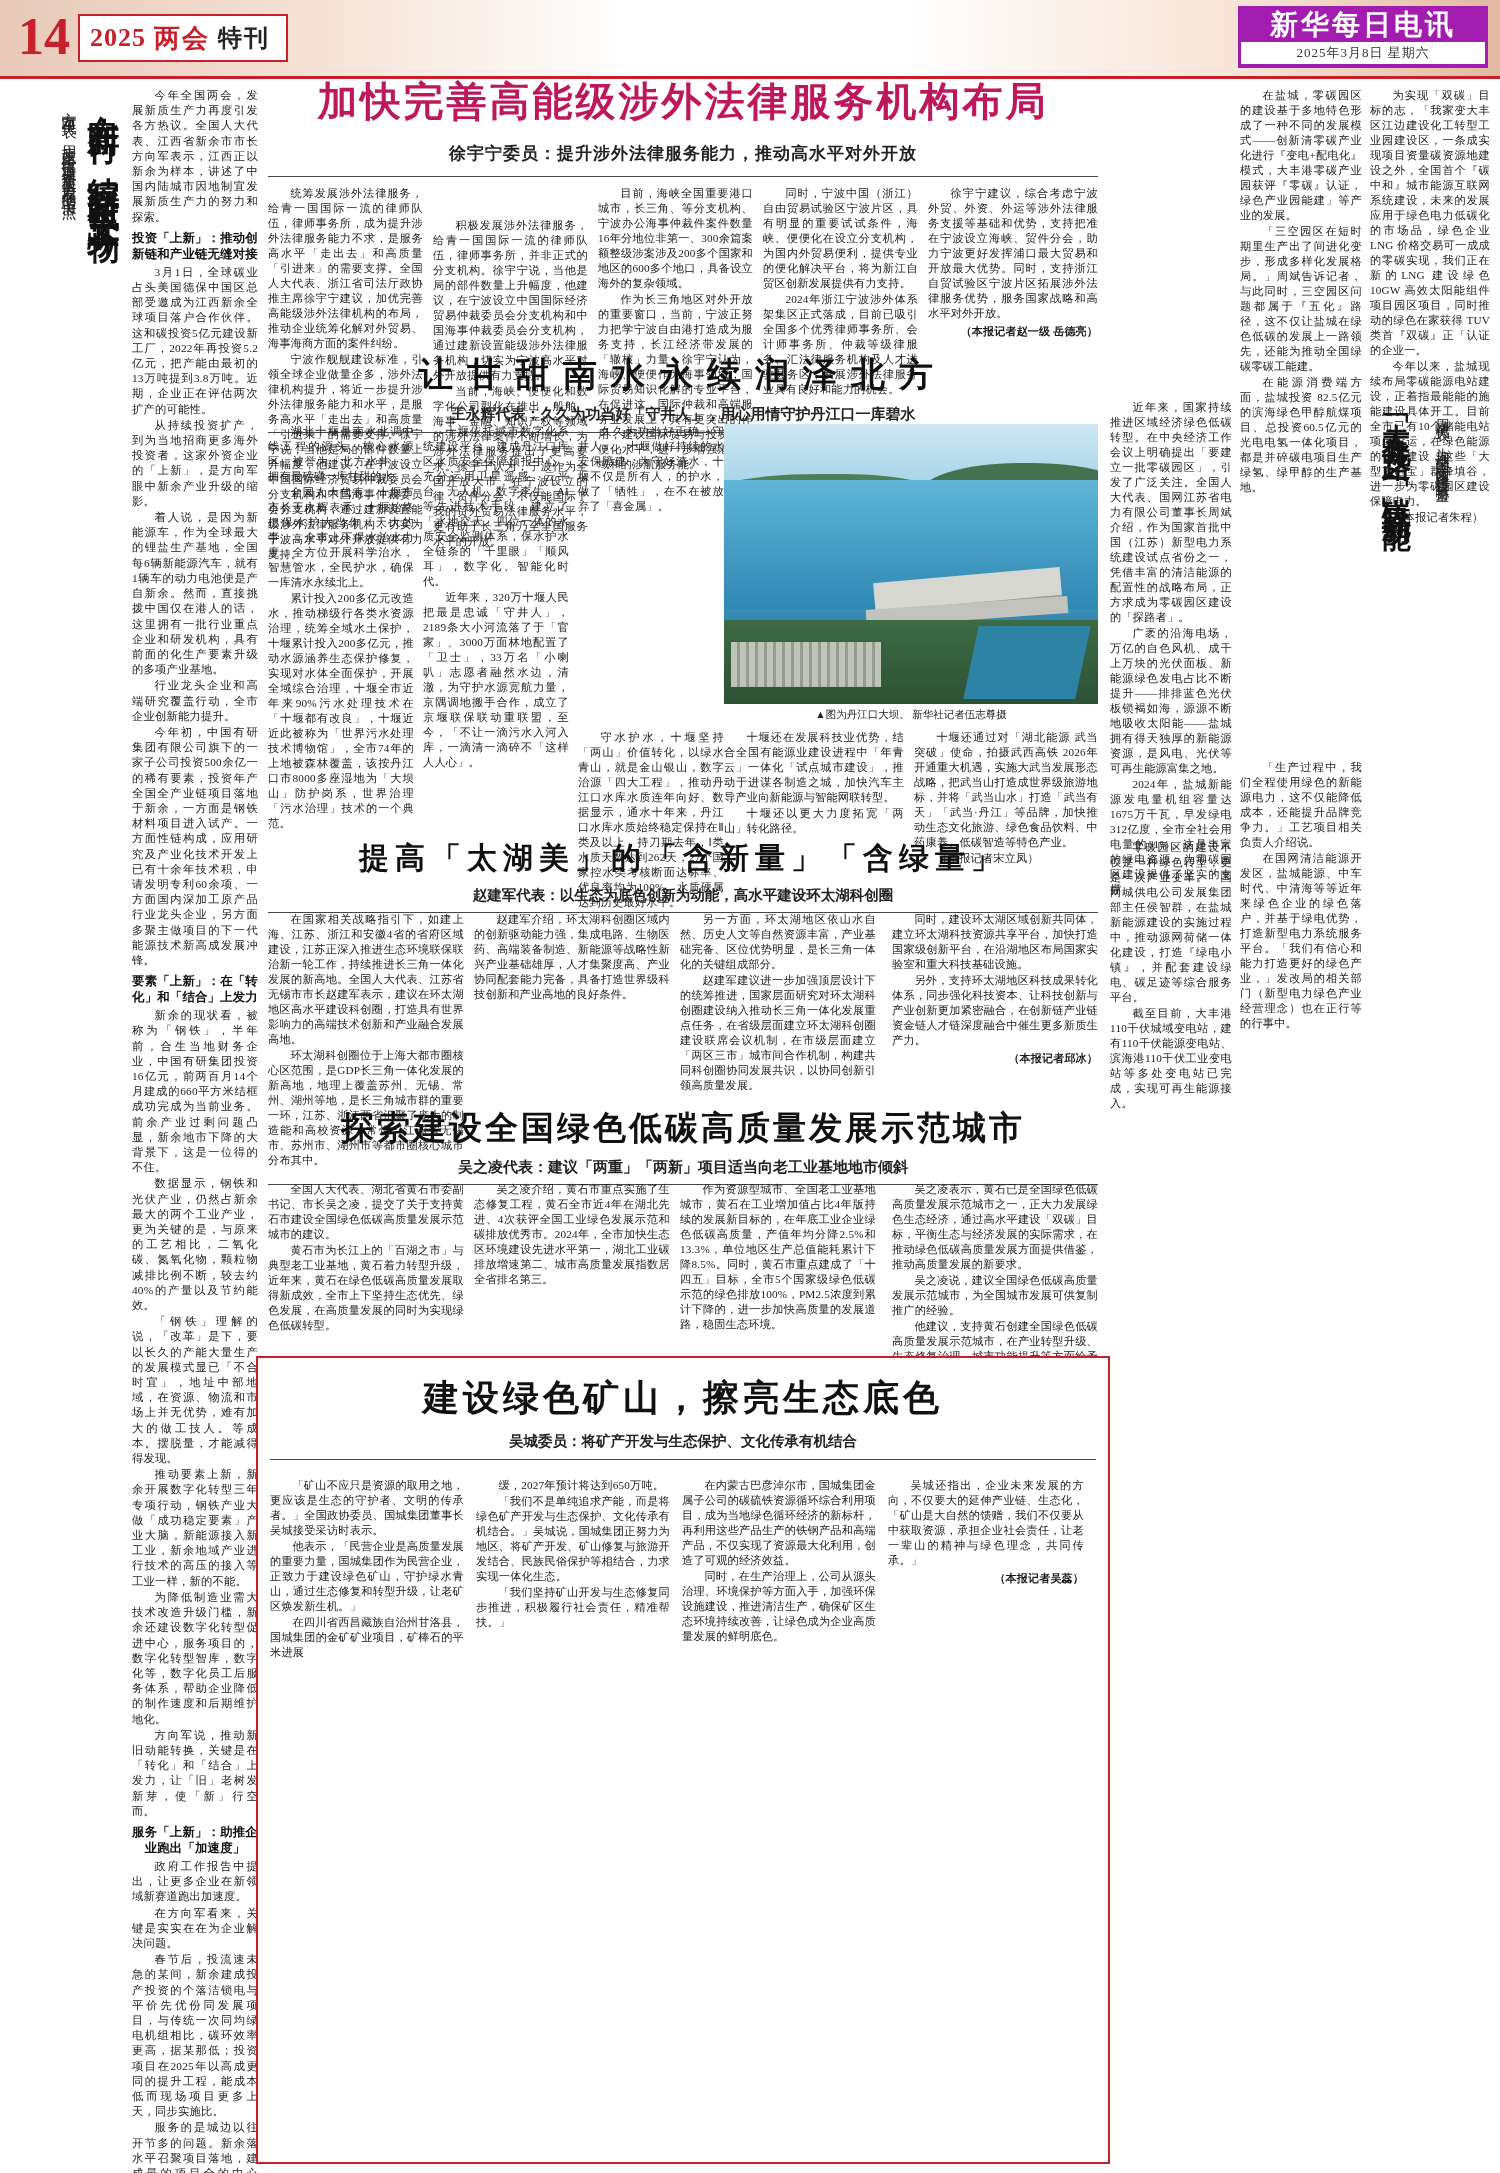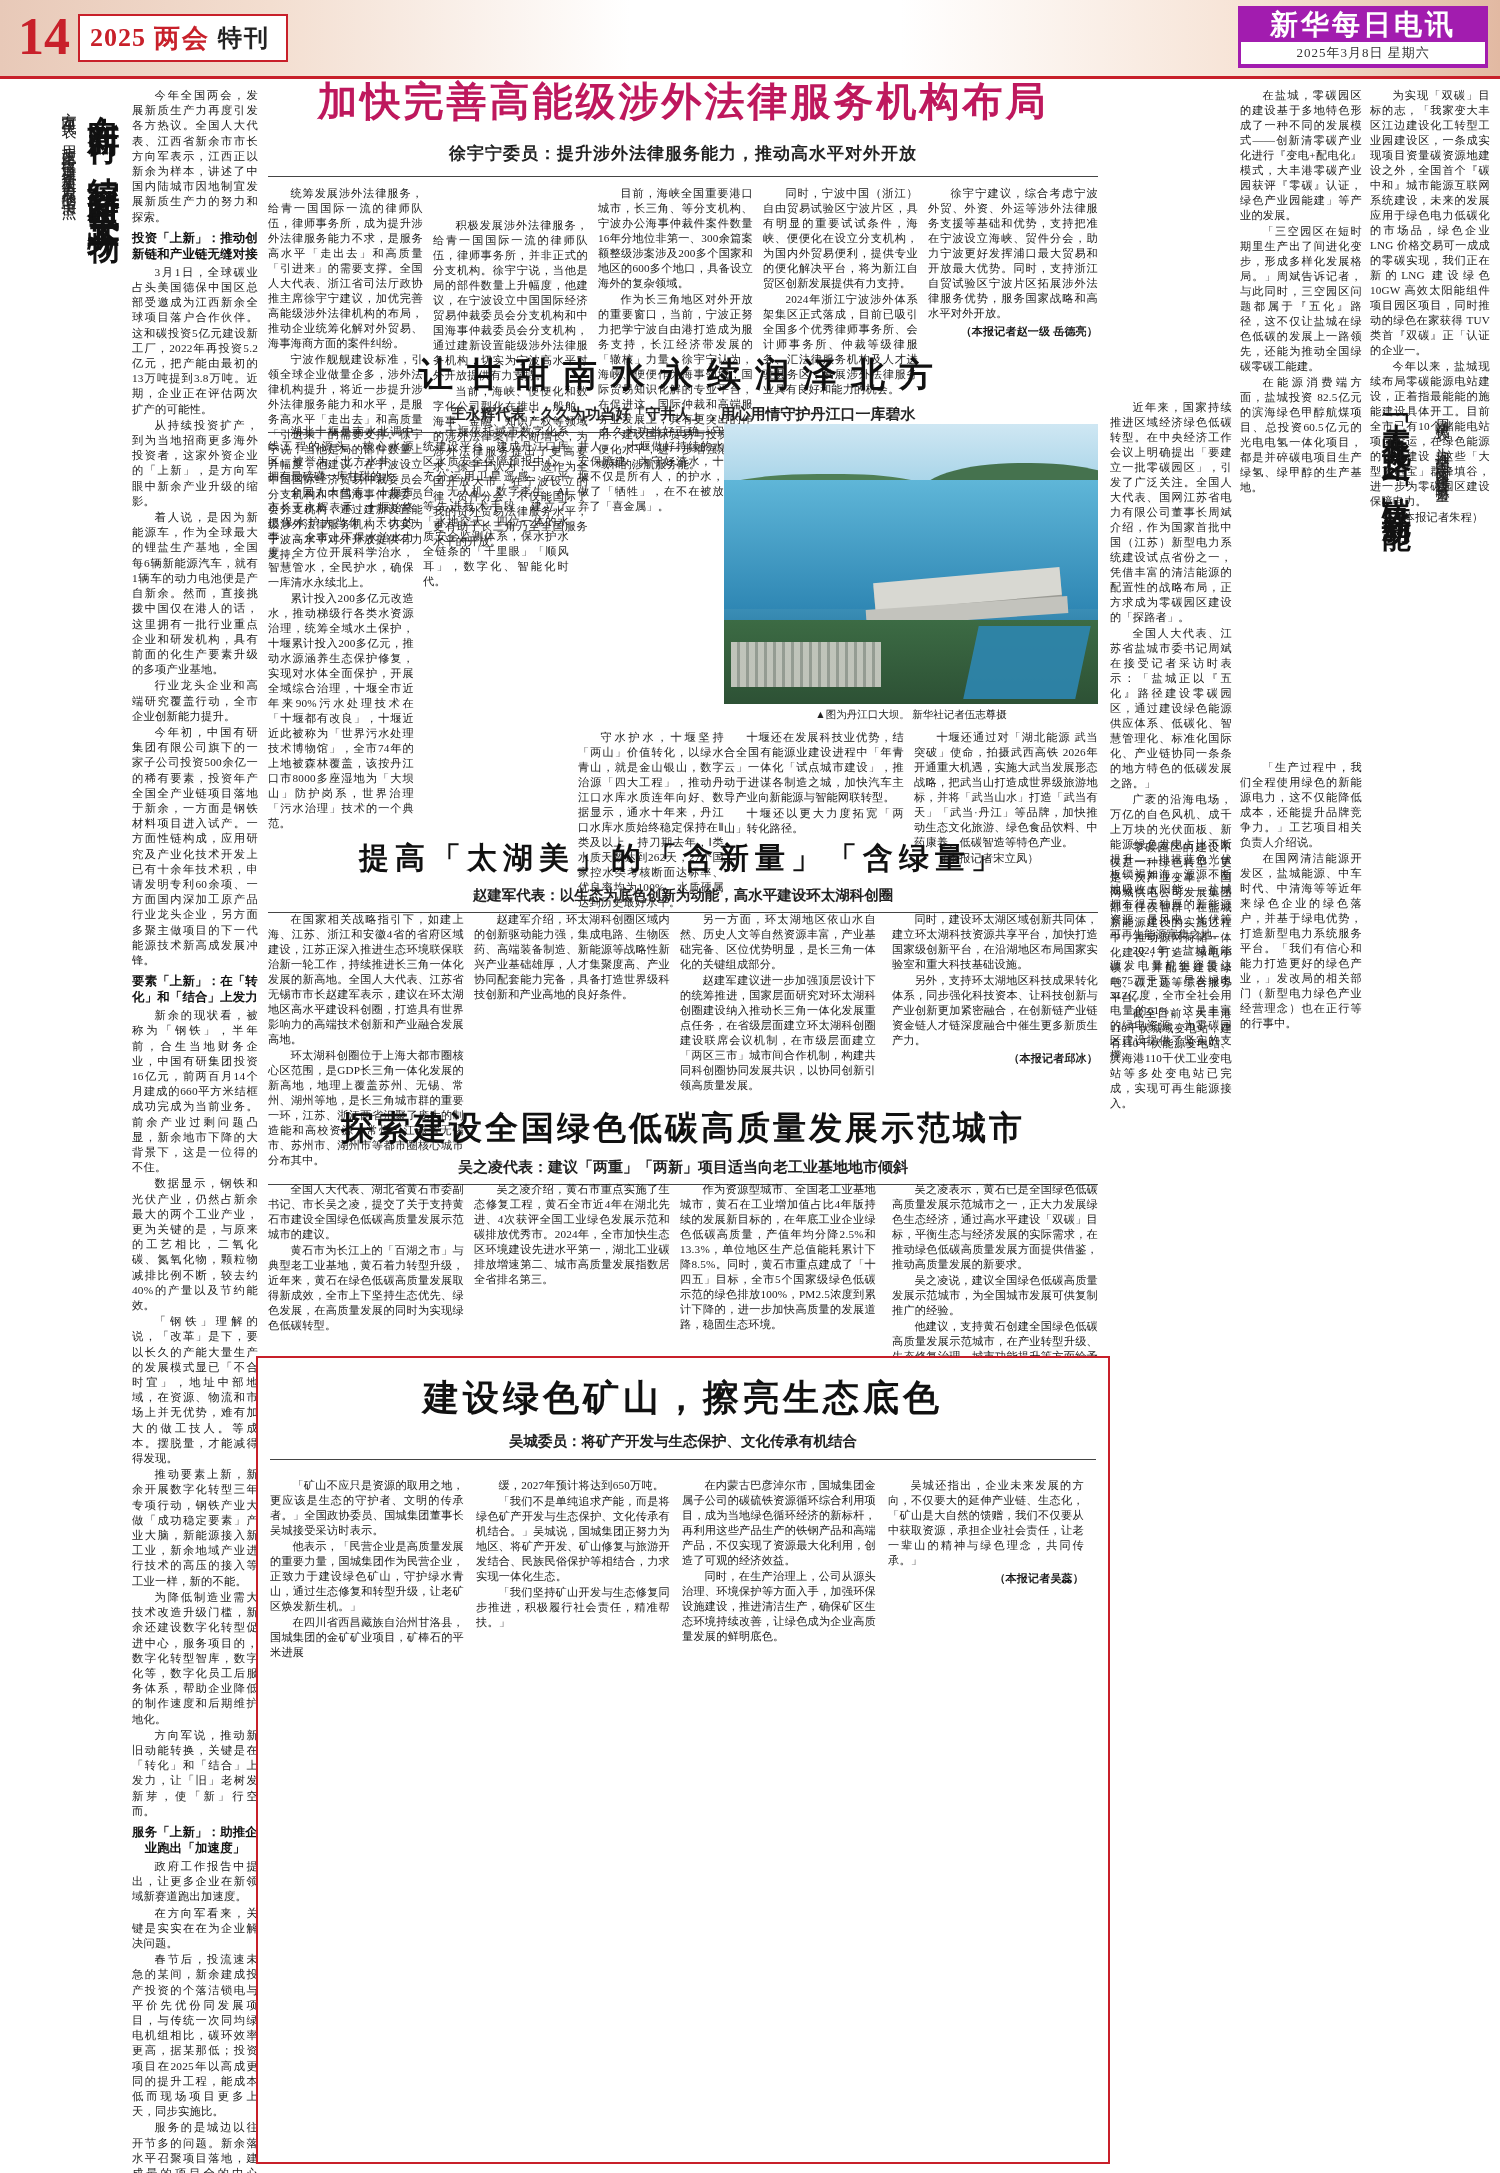--- a/index.html
+++ b/index.html
@@ -273,20 +273,21 @@
 <div class="h2col" style="left:268px;">
   <div class="col-body">
     <p>湖北十堰是南水北调中线工程的源头、核心水源区，被誉为「北方水井」，拥有最磅礴一库甘甜的水。</p>
     <p>全国人大代表、十堰市市长王永辉表示，十堰始终把保水护大当作「天大的事」，全市上下保水治水力度，全方位开展科学治水，智慧管水，全民护水，确保一库清水永续北上。</p>
     <p>累计投入200多亿元改造水，推动梯级行各类水资源治理，统筹全域水土保护，十堰累计投入200多亿元，推动水源涵养生态保护修复，实现对水体全面保护，开展全域综合治理，十堰全市近年来90%污水处理技术在「十堰都有改良」，十堰近近此被称为「世界污水处理技术博物馆」，全市74年的上地被森林覆盖，该按丹江口市8000多座湿地为「大坝山」防护岗系，世界治理「污水治理」技术的一个典范。</p>
   </div>
 </div>
 <div class="h2col" style="left:423px;">
   <div class="col-body">
     <p>十堰依托域市数字化系统建设平台，建成丹江口库区水质安全保障预报中心，充分运用卫星遥感、云平台、无人机、数字李生、AI等先进技术手段，建立了「水地空天」四位一体的水质安全监测体系，保水护水全链条的「千里眼」「顺风耳」，数字化、智能化时代。</p>
+    <p>近年来，320万十堰人民把最是忠诚「守井人」，2189条大小河流落了于「官家」、3000万面林地配置了「卫士」，33万名「小喇叭」志愿者融然水边，清澈，为守护水源宽航力量，京隅调地搬手合作，成立了京堰联保联动重联盟，至今，「不让一滴污水入河入库，一滴清一滴碎不「这样人人心」。</p>
   </div>
 </div>
 <div class="h2col" style="left:578px;">
   <div class="col-body">
     <p>久久为功当好正确「守井人」，十堰做好持续的水安保障建，为守好清水，十堰不仅是所有人，的护水，做了「牺牲」，在不在被放弃了「喜金属」。</p>
   </div>
 </div>
 <div class="h2col" style="left:578px;top:730px;width:146px;">
   <div class="col-body">
     <p>守水护水，十堰坚持「两山」价值转化，以绿水青山，就是金山银山，数字治源「四大工程」，推动丹江口水库水质连年向好、数据显示，通水十年来，丹江口水库水质始终稳定保持在Ⅱ类及以上，持刀期去年，Ⅰ类水质天数达到262天，27个国家控水类考核断面达标率、优良率均为100%。水质硬属达到历史最好水平。</p>
@@ -401,21 +402,20 @@
 </div>
 
 <div class="right-vert">
   <div class="rv-main">走「五化」之路，「碳」寻新动能</div>
   <div class="rv-sub">周斌代表：为推动全国零碳园区建设贡献力量</div>
 </div>
 
 <div class="rcol" style="left:1110px; top:400px; width:122px;">
   <div class="col-body">
     <p>近年来，国家持续推进区域经济绿色低碳转型。在中央经济工作会议上明确提出「要建立一批零碳园区」，引发了广泛关注。全国人大代表、国网江苏省电力有限公司董事长周斌介绍，作为国家首批中国（江苏）新型电力系统建设试点省份之一，凭借丰富的清洁能源的配置性的战略布局，正方求成为零碳园区建设的「探路者」。</p>
-    <p>全国人大代表、江苏省盐城市委书记周斌在接受记者采访时表示：「盐城正以『五化』路径建设零碳园区，通过建设绿色能源供应体系、低碳化、智慧管理化、标准化国际化、产业链协同一条条的地方特色的低碳发展之路。」</p>
     <p>广袤的沿海电场，万亿的自色风机、成千上万块的光伏面板、新能源绿色发电占比不断提升——排排蓝色光伏板锁褐如海，源源不断地吸收太阳能——盐城拥有得天独厚的新能源资源，是风电、光伏等可再生能源富集之地。</p>
     <p>2024年，盐城新能源发电量机组容量达1675万千瓦，早发绿电312亿度，全市全社会用电量的61%。这是丰富的绿电资源，为零碳园区建设提供了坚实的支撑。</p>
   </div>
 </div>
 <div class="rcol" style="left:1110px; top:840px; width:122px;">
   <div class="col-body">
     <p>零碳园区的建设不仅是一种绿色转型，更是一次产业变革。「国网城供电公司发展集团部主任侯智群，在盐城新能源建设的实施过程中，推动源网荷储一体化建设，打造『绿电小镇』，并配套建设绿电、碳足迹等综合服务平台。</p>
     <p>截至目前，大丰港110千伏城域变电站，建有110千伏能源变电站、滨海港110千伏工业变电站等多处变电站已完成，实现可再生能源接入。</p>
   </div>
 </div>

